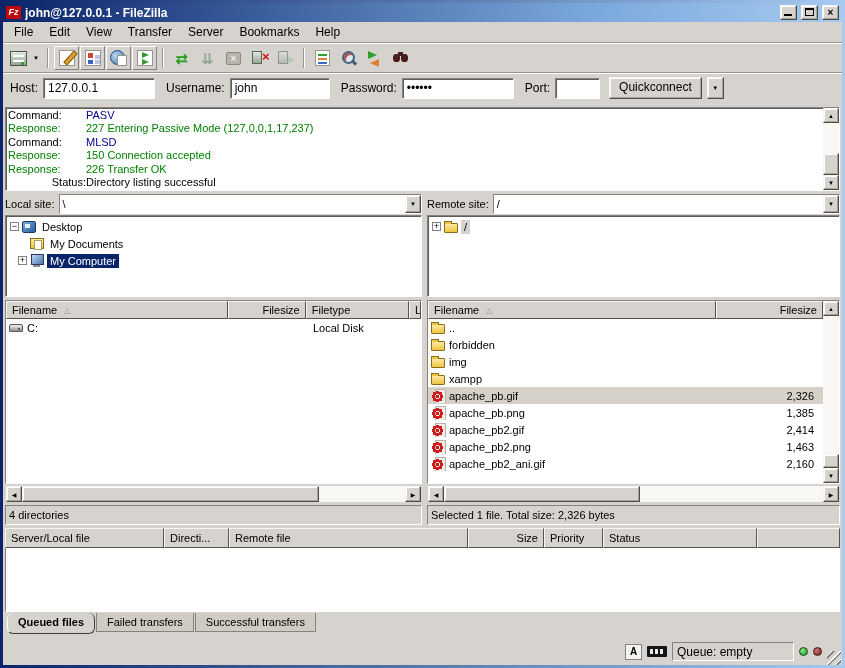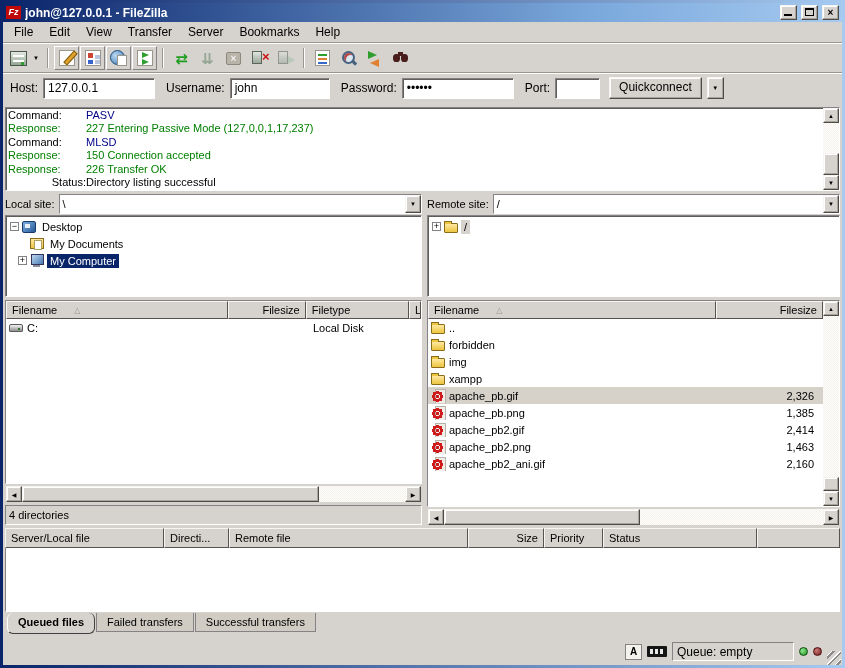--- a/index.html
+++ b/index.html
@@ -107,21 +107,21 @@
   .trow { height:17px; display:flex; align-items:center; gap:3px; padding-left:3px; }
   .t-indent { width:17px; flex:none; }
   .expander { width:9px; height:9px; border:1px solid #848284; background:#fff; font-size:9px; line-height:7px; text-align:center; flex:none; }
   .tlabel { padding:1px 3px; white-space:nowrap; }
   .sel-active { background:#0a246a; color:#fff; }
   .sel-inactive { background:#d6d3ce; }
 
   .listctrl { flex:1; display:flex; margin-top:3px; background:#fff; overflow:hidden; }
   .list-main { flex:1; display:flex; flex-direction:column; overflow:hidden; }
   .listhdr { height:18px; display:flex; background:#d6d3ce; flex:none; }
-  .hcell { display:flex; align-items:center; padding:0 5px; font-size:11px; gap:17px; overflow:hidden; white-space:nowrap; }
+  .hcell { display:flex; align-items:center; padding:0 5px; font-size:11px; gap:7px; overflow:hidden; white-space:nowrap; }
   .hcell.right { justify-content:flex-end; }
   .sortarrow { font-size:8px; color:#9a968e; }
   .listrows { flex:1; background:#fff; overflow:hidden; }
   .lrow { height:17px; display:flex; align-items:center; font-size:11px; white-space:nowrap; }
   .lrow.selected { background:#d6d2c9; }
   .c-name { display:flex; align-items:center; gap:4px; padding-left:3px; overflow:hidden; }
   .c-right { text-align:right; padding-right:9px; }
 
   .pane-status { height:20px; margin-top:3px; border:1px solid; border-color:#848284 #fff #fff #848284; background:#d6d3ce; font-size:11px; padding:3px 0 0 3px; flex:none; white-space:nowrap; overflow:hidden; }
 
@@ -483,20 +483,21 @@
       <div class="hscroll">
         <span class="hbtn raised">
               <span>◀</span>
             </span>
         <span class="hthumb raised" style="width:196px"></span>
         <span class="htrack"></span>
         <span class="hbtn raised">
               <span>▶</span>
             </span>
       </div>
+      <div class="pane-status">Selected 1 file. Total size: 2,326 bytes</div>
     </div>
   </div>
 
   <div class="queuepane">
     <div class="listhdr" style="height:20px">
       <span class="hcell hdrcell" style="width:159px">
             <span>Server/Local file</span>
           </span>
       <span class="hcell hdrcell" style="width:65px">
             <span>Directi...</span>

